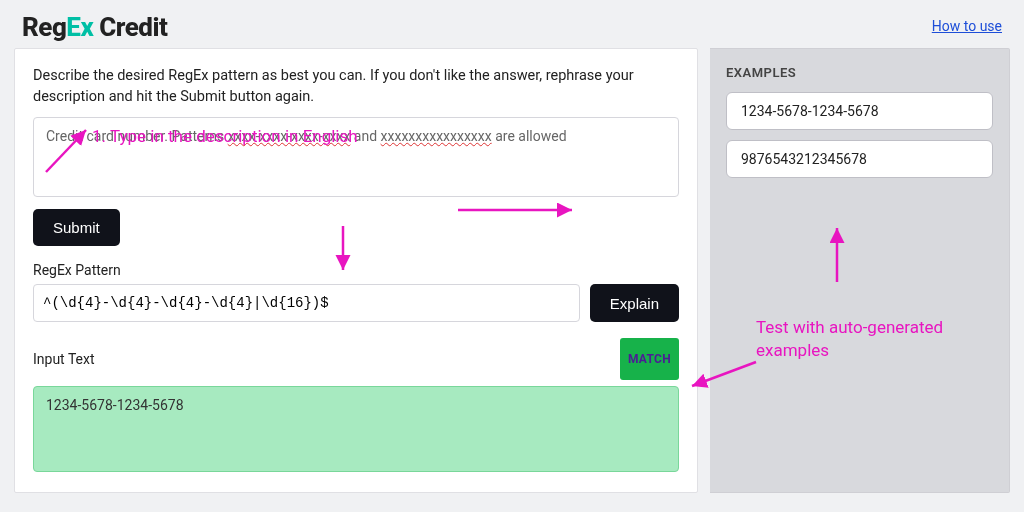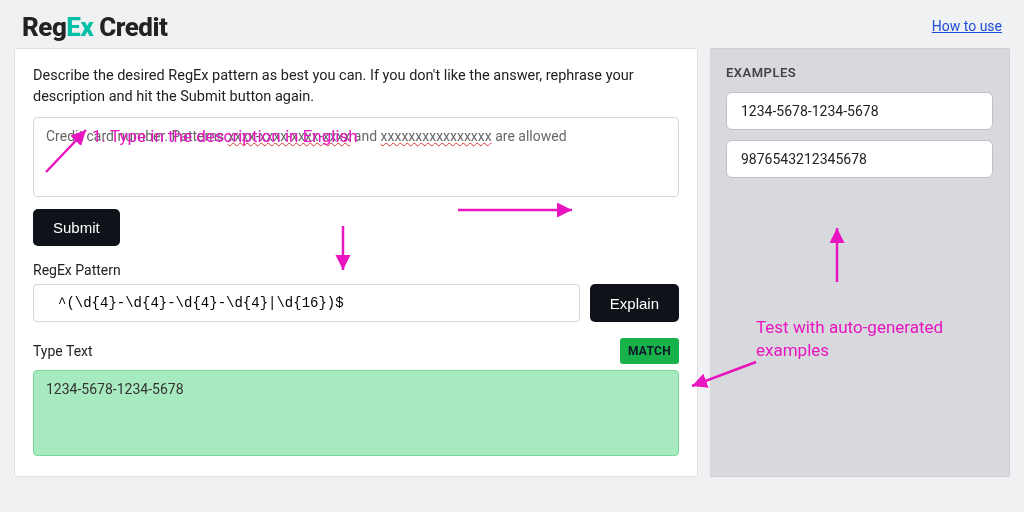--- a/index.html
+++ b/index.html
@@ -87,37 +87,37 @@
   }
   .pattern-row {
     display: flex;
     gap: 10px;
     align-items: stretch;
   }
   .pattern-input {
     flex: 1;
     border: 1px solid #d6d6dc;
     border-radius: 4px;
-    padding: 10px 24px;
+    padding: 10px 9px;
     font-family: "Courier New", monospace;
     font-size: 14px;
   }
   .input-header {
     display: flex;
     justify-content: space-between;
     align-items: center;
     margin-top: 16px;
     margin-bottom: 6px;
   }
   .badge-match {
     background: #17b24a;
-    color: #0f172a;
+    color: #4c1d95;
     font-size: 12px;
     font-weight: 700;
-    padding: 6px 8px;
+    padding: 14px 8px;
     border-radius: 3px;
     letter-spacing: 0.3px;
   }
   .input-text-box {
     width: 100%;
     min-height: 86px;
     background: #a7eac0;
     border: 1px solid #79d79a;
     border-radius: 4px;
     padding: 10px 12px;
@@ -193,21 +193,21 @@
       <button class="btn">Submit</button>
     </div>
 
     <div class="section-label">RegEx Pattern</div>
     <div class="pattern-row">
       <input class="pattern-input" value="^(\d{4}-\d{4}-\d{4}-\d{4}|\d{16})$" style="">
       <button class="btn">Explain</button>
     </div>
 
     <div class="input-header">
-      <span class="section-label" style="margin:0">Type Text</span>
+      <span class="section-label" style="margin:0">Input Text</span>
       <span class="badge-match">MATCH</span>
     </div>
     <textarea class="input-text-box" style="">1234-5678-1234-5678</textarea>
   </div>
 
   <div class="right-panel">
     <div class="examples-title">EXAMPLES</div>
     <div class="example-item">1234-5678-1234-5678</div>
     <div class="example-item">9876543212345678</div>
   </div>

